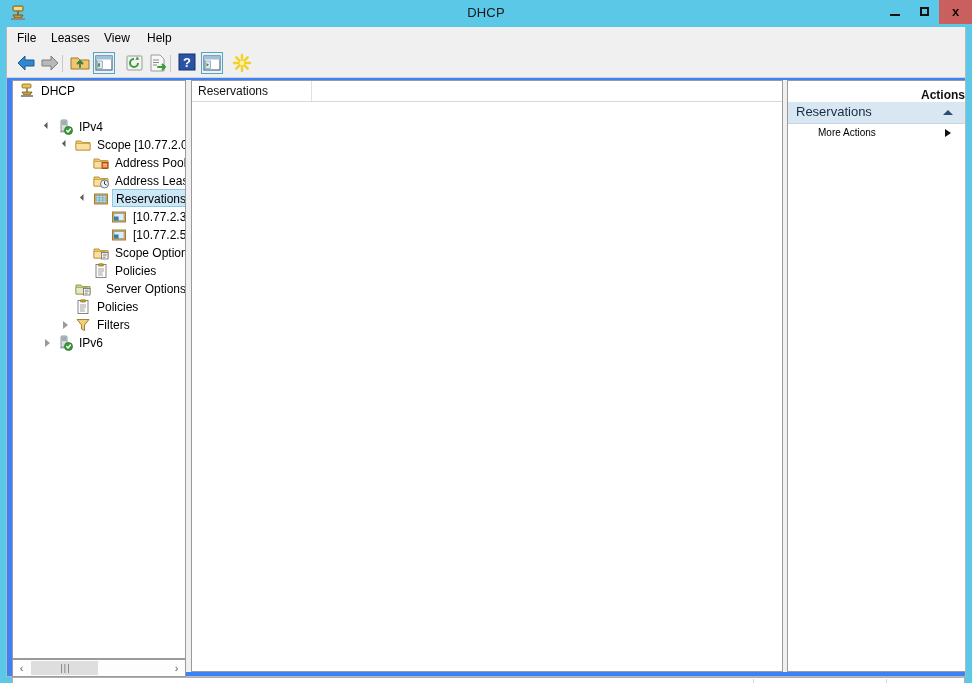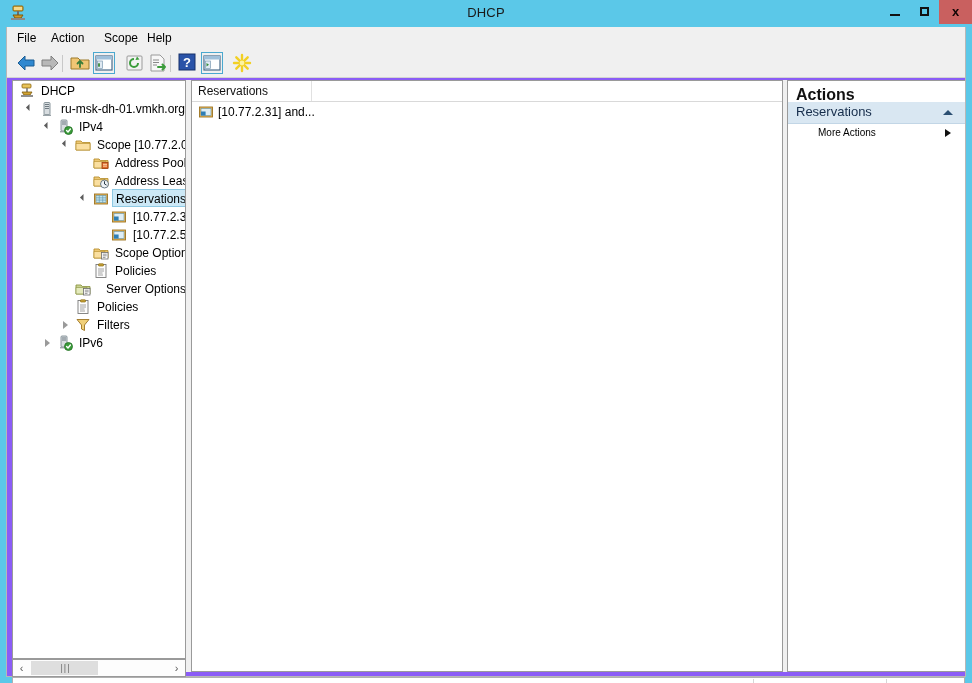--- a/index.html
+++ b/index.html
@@ -86,21 +86,21 @@
     line-height: 24px;
     color: #120505;
     text-align: center;
   }
 
   
   #client {
     position: absolute;
     left: 6px; top: 27px;
     width: 960px; height: 650px;
-    background: #8b5cf6;
+    background: #3b82f6;
     box-sizing: border-box;
     border: 1px solid #b7b7b7;
     border-top: none;
   }
 
   
   #menubar {
     position: absolute;
     left: 0; top: 0;
     width: 958px; height: 22px;
@@ -330,25 +330,26 @@
   }
 
   
   #actions-title {
     position: absolute;
     left: 0; top: 4px;
     width: 177px; height: 20px;
     line-height: 20px;
     padding-left: 8px;
     box-sizing: border-box;
-    font-size: 16px;
+    font-size: 12px;
     font-weight: bold;
     color: #111;
     background: #ffffff;
     border-bottom: 1px solid #d9d9d9;
+    text-align: right;
   }
   #actions-group {
     position: absolute;
     left: 0; top: 21px;
     width: 177px; height: 21px;
     background: #d9e7f2;
     border-bottom: 1px solid #c2d6e6;
   }
   #actions-group-label {
     position: absolute;
@@ -437,22 +438,22 @@
     </div>
     <div class="winbtn" id="btn-close">
       <span class="glyph">x</span>
     </div>
   </div>
 
   <div id="client">
 
     <div id="menubar">
       <div class="menu-item" style="left:4px">File</div>
-      <div class="menu-item" style="left:38px">Action</div>
-      <div class="menu-item" style="left:91px">Scope</div>
+      <div class="menu-item" style="left:38px">Leases</div>
+      <div class="menu-item" style="left:91px">View</div>
       <div class="menu-item" style="left:134px">Help</div>
     </div>
 
     <div id="toolbar">
 
       <div class="tb-btn" style="left:8px">
         <svg width="22" height="22" viewBox="0 0 22 22">
           <path d="M10 4 L3 11 L10 18 L10 14 L19 14 L19 8 L10 8 Z" fill="#2f88d0" stroke="#1b5c93" stroke-width="1" stroke-linejoin="round"></path>
         </svg>
       </div>
@@ -532,35 +533,20 @@
             <svg width="16" height="16" viewBox="0 0 16 16">
               <rect x="3" y="1" width="9" height="4" rx="1" fill="#e8c35a" stroke="#8a6410" stroke-width="0.8"></rect>
               <path d="M8 5 L8 9" stroke="#7a7a7a" stroke-width="1.6"></path>
               <path d="M3 9 L13 9 L11 12 L5 12 Z" fill="#d2a434" stroke="#7d5a0c" stroke-width="0.8"></path>
               <rect x="2" y="12" width="12" height="2" fill="#8f8f8f"></rect>
             </svg>
           </span>
           <span class="label" style="margin-left:19px">DHCP</span>
         </div>
 
-        <div class="tree-row" style="left:6px; top:19px;">
-          <span class="tw tw-expanded" style="left:6px">
-              <i class="tw-arrow"></i>
-            </span>
-          <span class="ticon" style="left:20px">
-            <svg width="16" height="16" viewBox="0 0 16 16">
-              <rect x="5" y="1.5" width="6" height="12" rx="1" fill="#d8dde0" stroke="#7d8a91" stroke-width="0.9"></rect>
-              <rect x="6" y="3" width="4" height="1" fill="#6f7b82"></rect>
-              <rect x="6" y="5" width="4" height="1" fill="#6f7b82"></rect>
-              <rect x="6" y="7" width="4" height="1" fill="#6f7b82"></rect>
-              <rect x="4" y="13.5" width="8" height="1.5" fill="#9aa3a8"></rect>
-            </svg>
-          </span>
-          <span class="label" style="margin-left:39px">ru-msk-dh-01.vmkh.org</span>
-        </div>
 
         <div class="tree-row" style="left:6px; top:37px;">
           <span class="tw tw-expanded" style="left:24px">
               <i class="tw-arrow"></i>
             </span>
           <span class="ticon" style="left:38px">
             <svg width="16" height="16" viewBox="0 0 16 16">
               <rect x="4" y="1" width="6" height="11" rx="1" fill="#d8dde0" stroke="#7d8a91" stroke-width="0.9"></rect>
               <rect x="5" y="2.5" width="4" height="1" fill="#6f7b82"></rect>
               <rect x="5" y="4.5" width="4" height="1" fill="#6f7b82"></rect>
@@ -733,30 +719,20 @@
     </div>
 
     <div id="splitter-left"></div>
 
     <div id="list-panel">
       <div id="list-header">
         <div class="lv-col" style="left:0; width:120px;">Reservations</div>
         <div class="lv-col" style="left:120px; width:470px; border-right:none;"></div>
       </div>
 
-      <div class="lv-row" style="top:22px">
-        <span class="licon">
-          <svg width="16" height="15" viewBox="0 0 16 15">
-            <rect x="1.5" y="2" width="13" height="10" fill="#e8b45c" stroke="#9c7320" stroke-width="0.9"></rect>
-            <rect x="3" y="3.5" width="10" height="7" fill="#dfeef6" stroke="#5f93a8" stroke-width="0.6"></rect>
-            <rect x="3" y="6.5" width="4.6" height="4" fill="#2f7fb5"></rect>
-          </svg>
-        </span>
-        <span class="ltext">[10.77.2.31] and...</span>
-      </div>
 
     </div>
 
     <div id="splitter-right"></div>
 
     <div id="actions-panel">
       <div id="actions-title">Actions</div>
 
       <div id="actions-group">
         <span id="actions-group-label">Reservations</span>

